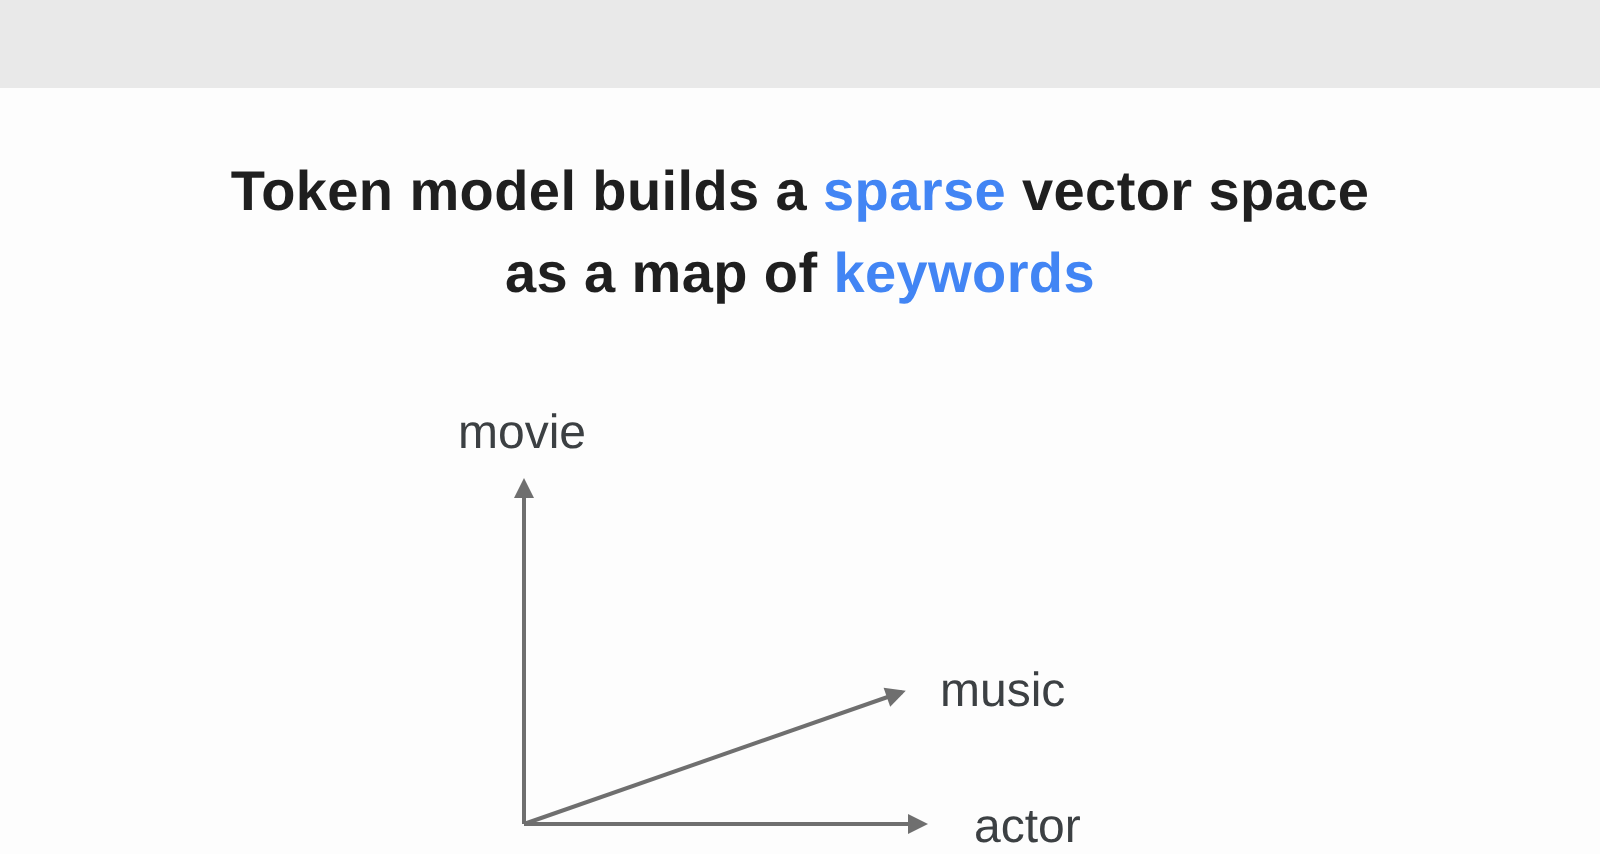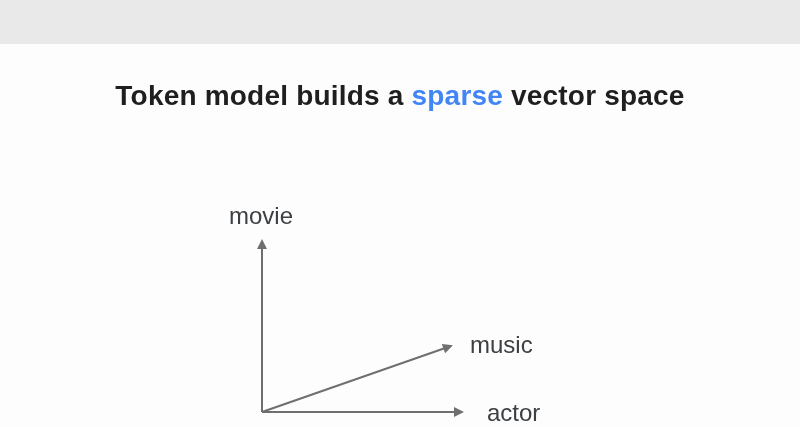--- a/index.html
+++ b/index.html
@@ -47,20 +47,21 @@
     font-weight: 400;
   }
 </style>
 </head>
 <body>
 
 <div class="canvas">
 
   <div class="title-block">
     <div class="title-line"><span>Token model builds a </span><span class="accent">sparse</span><span> vector space</span></div>
+    <div class="title-line"><span>as a map of </span><span class="accent">keywords</span></div>
   </div>
 
   <svg class="diagram" width="800" height="427" viewBox="0 0 800 427">
     <defs>
       <marker id="arrowhead" markerWidth="12" markerHeight="12" refX="9" refY="6" orient="auto" markerUnits="userSpaceOnUse">
         <path d="M1,1 L11,6 L1,11 Z" fill="#6f6f6f"></path>
       </marker>
     </defs>
 
     <line class="axis-line" x1="262" y1="368" x2="262" y2="197" marker-end="url(#arrowhead)"></line>

